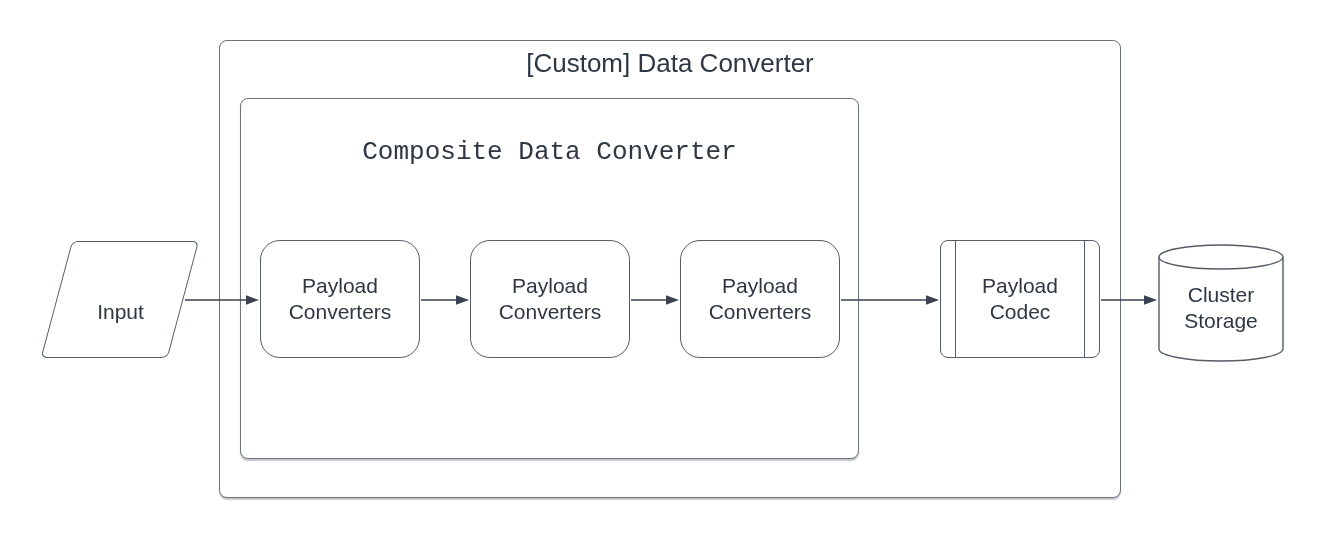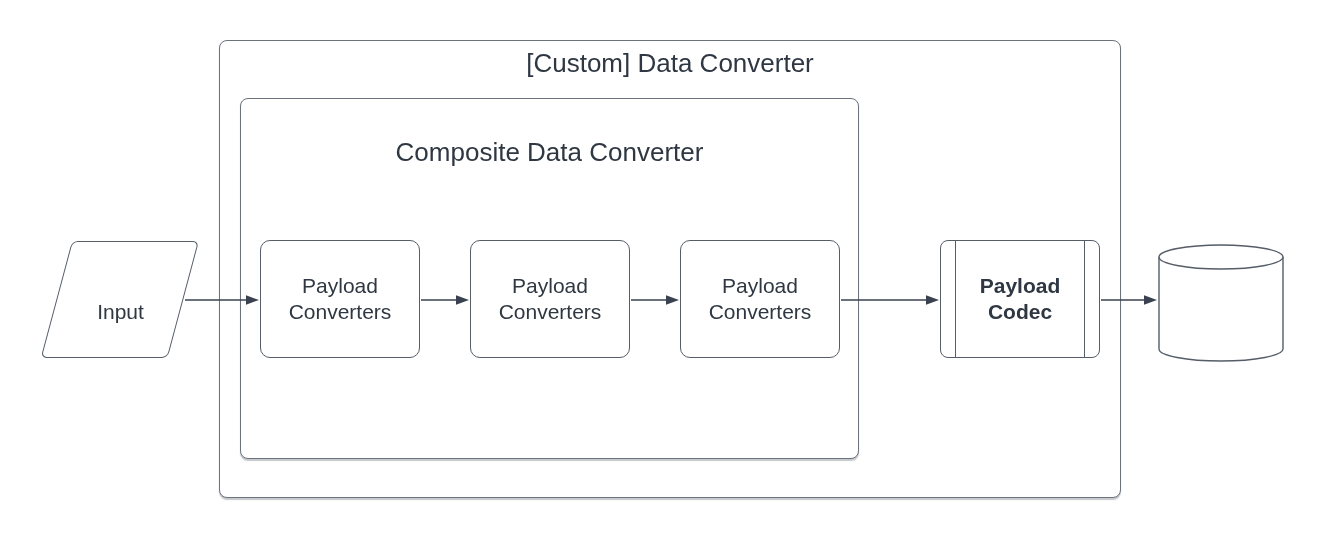--- a/index.html
+++ b/index.html
@@ -36,21 +36,21 @@
     right: 0;
     font-size: 26px;
     line-height: 26px;
     text-align: center;
     color: #2e3742;
   }
   .node-box {
     position: absolute;
     background: #ffffff;
     border: 1.4px solid #555d67;
-    border-radius: 10px;
+    border-radius: 20px;
     box-sizing: border-box;
     display: flex;
     align-items: center;
     justify-content: center;
   }
   .node-box .shape-label {
     width: 140px;
   }
   .codec-bar {
     position: absolute;
@@ -113,50 +113,53 @@
 </head>
 <body>
 
 <div class="canvas">
 
   <div class="container-box" style="left:219px; top:40px; width:902px; height:458px;">
     <div class="container-title" style="top:9px;">[Custom] Data Converter</div>
   </div>
 
   <div class="container-box" style="left:240px; top:98px; width:619px; height:361px;">
-    <div class="container-title" style="top:40px;">Composite Data Converter</div>
+    <div class="container-title" style="top:40px;font-family:Liberation Mono, monospace;">Composite Data Converter</div>
   </div>
 
   <div class="parallelogram"></div>
   <div class="parallelogram-label">
     <div class="shape-label">Input</div>
   </div>
 
   <div class="node-box" style="left:260px; top:240px; width:160px; height:118px;">
     <div class="shape-label">Payload Converters</div>
   </div>
 
   <div class="node-box" style="left:470px; top:240px; width:160px; height:118px;">
     <div class="shape-label">Payload Converters</div>
   </div>
 
   <div class="node-box" style="left:680px; top:240px; width:160px; height:118px;">
     <div class="shape-label">Payload Converters</div>
   </div>
 
-  <div class="node-box" style="left:940px; top:240px; width:160px; height:118px; border-radius:8px;font-weight:bold;">
+  <div class="node-box" style="left:940px; top:240px; width:160px; height:118px; border-radius:8px;">
     <div class="codec-bar left"></div>
     <div class="codec-bar right"></div>
     <div class="shape-label" style="width:120px;">Payload Codec</div>
   </div>
 
   <svg class="cylinder-svg" width="126" height="120" viewBox="0 0 126 120">
     <path d="M1,13 L1,105 A62,12 0 0 0 125,105 L125,13" fill="#ffffff" stroke="#555d67" stroke-width="1.4"></path>
     <ellipse cx="63" cy="13" rx="62" ry="12" fill="#ffffff" stroke="#555d67" stroke-width="1.4"></ellipse>
   </svg>
+  <div class="cylinder-label">
+    <div class="shape-label">Cluster Storage</div>
+  </div>
 
   <svg class="arrow-layer">
     <g>
       <line x1="185" y1="300" x2="247" y2="300" stroke="#39424e" stroke-width="1.6"></line>
       <polygon points="259,300 246,295.2 246,304.8" fill="#39424e"></polygon>
     </g>
     <g>
       <line x1="421" y1="300" x2="457" y2="300" stroke="#39424e" stroke-width="1.6"></line>
       <polygon points="469,300 456,295.2 456,304.8" fill="#39424e"></polygon>
     </g>

